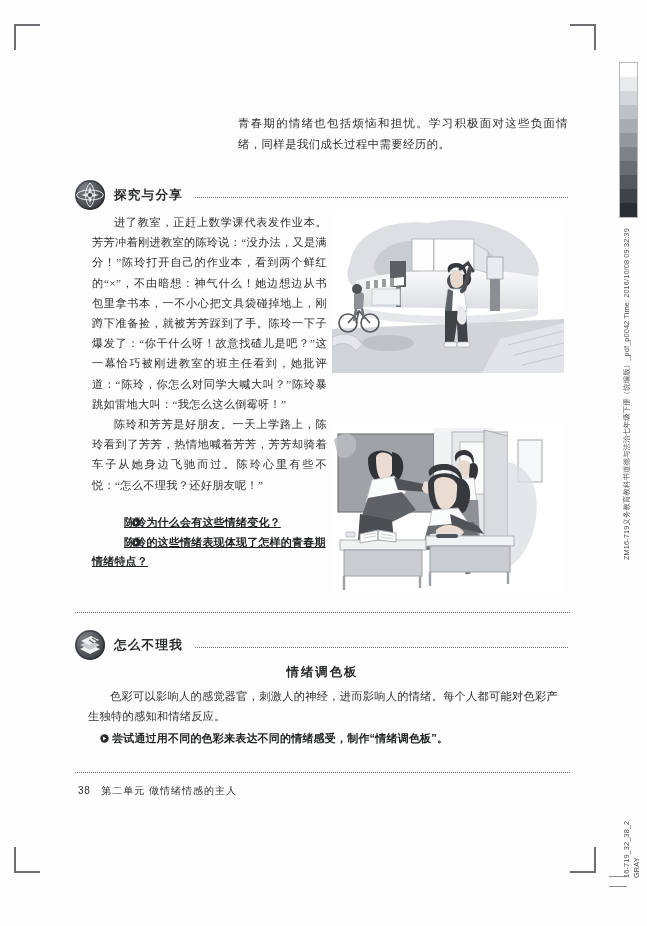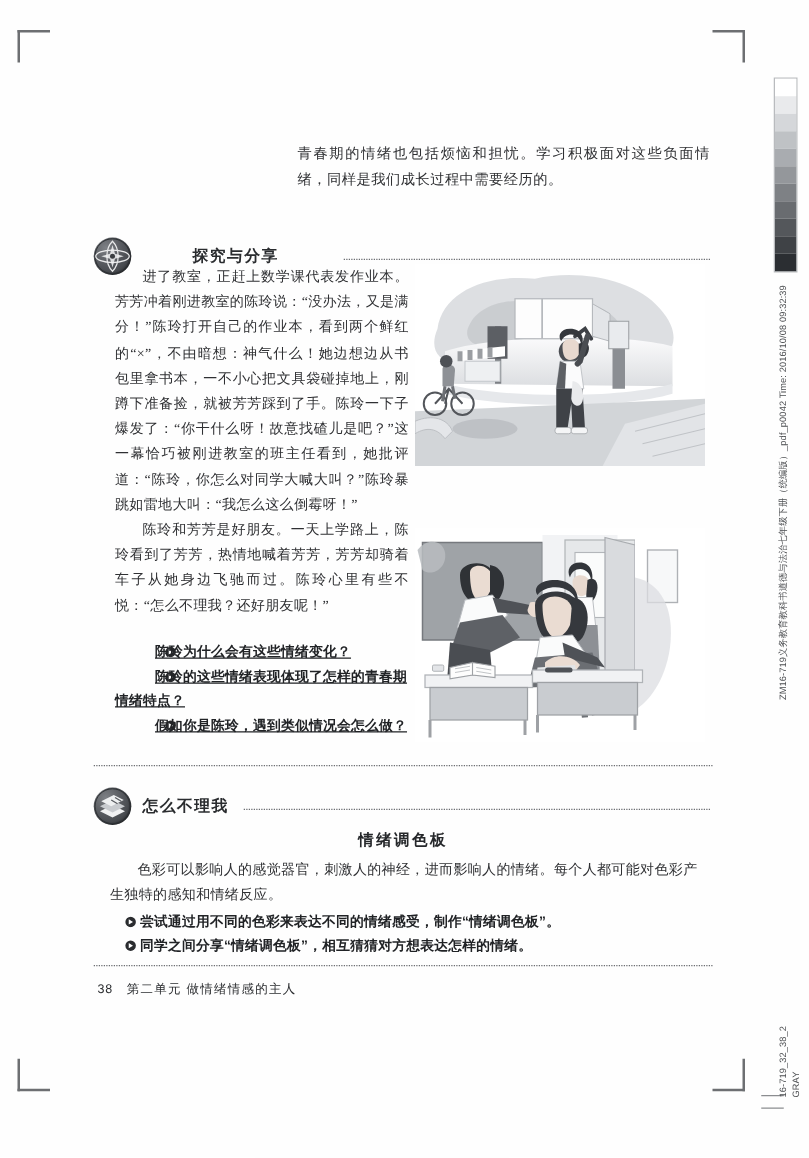--- a/index.html
+++ b/index.html
@@ -280,21 +280,21 @@
       <div style="background: rgb(63, 66, 70);"></div>
       <div style="background: rgb(43, 46, 50);"></div>
     </div>
 
   <div id="content">
 
     <div class="intro-para">
       <p>青春期的情绪也包括烦恼和担忧。学习积极面对这些负面情绪，同样是我们成长过程中需要经历的。</p>
     </div>
 
-    <div class="sect-head" style="top:190px;gap:40px;">
+    <div class="sect-head" style="top:180px;">
       <div class="sect-icon">
         <svg width="30" height="30" viewBox="0 0 30 30">
           <circle cx="15" cy="15" r="14" fill="none" stroke="#2c2f33" stroke-width="0.8"></circle>
           <path d="M15 3 C9 9 9 21 15 27 C21 21 21 9 15 3 Z" fill="none" stroke="#e8e9ea" stroke-width="1"></path>
           <ellipse cx="15" cy="15" rx="13.4" ry="5" fill="none" stroke="#e8e9ea" stroke-width="1"></ellipse>
           <path d="M15 6 L17 13 L24 15 L17 17 L15 24 L13 17 L6 15 L13 13 Z" fill="#f2f3f4" opacity="0.85"></path>
           <circle cx="15" cy="15" r="2" fill="#3a3d41"></circle>
         </svg>
       </div>
       <div class="sect-title">探究与分享</div>
@@ -384,28 +384,20 @@
         </span><span>陈玲为什么会有这些情绪变化？</span>
       </p>
       <p>
         <span class="bullet-ic">
           <svg width="9" height="9" viewBox="0 0 9 9">
               <circle cx="4.5" cy="4.5" r="4.2" fill="#2a2c2f"></circle>
               <path d="M3 2.4 L6.4 4.5 L3 6.6 Z" fill="#ffffff"></path>
             </svg>
         </span><span>陈玲的这些情绪表现体现了怎样的青春期情绪特点？</span>
       </p>
-      <p>
-        <span class="bullet-ic">
-          <svg width="9" height="9" viewBox="0 0 9 9">
-              <circle cx="4.5" cy="4.5" r="4.2" fill="#2a2c2f"></circle>
-              <path d="M3 2.4 L6.4 4.5 L3 6.6 Z" fill="#ffffff"></path>
-            </svg>
-        </span><span>假如你是陈玲，遇到类似情况会怎么做？</span>
-      </p>
     </div>
 
     <div class="illus" id="illus-class">
       <svg width="232" height="172" viewBox="0 0 232 172">
         <rect width="232" height="172" fill="#ffffff"></rect>
 
         <rect x="6" y="12" width="96" height="78" fill="#9fa3a7" stroke="#76797e" stroke-width="1.2"></rect>
         <path d="M2 18 C10 8 22 10 24 20 C26 32 14 40 6 34 Z" fill="#b9bcc0" opacity="0.85"></path>
 
         <rect x="102" y="6" width="60" height="108" fill="#f2f3f5"></rect>
@@ -491,28 +483,20 @@
 
     <div class="exp-bullets">
       <p>
         <span class="bullet-ic">
           <svg width="9" height="9" viewBox="0 0 9 9">
               <circle cx="4.5" cy="4.5" r="4.2" fill="#2a2c2f"></circle>
               <path d="M3 2.4 L6.4 4.5 L3 6.6 Z" fill="#ffffff"></path>
             </svg>
         </span><span>尝试通过用不同的色彩来表达不同的情绪感受，制作“情绪调色板”。</span>
       </p>
-      <p>
-        <span class="bullet-ic">
-          <svg width="9" height="9" viewBox="0 0 9 9">
-              <circle cx="4.5" cy="4.5" r="4.2" fill="#2a2c2f"></circle>
-              <path d="M3 2.4 L6.4 4.5 L3 6.6 Z" fill="#ffffff"></path>
-            </svg>
-        </span><span>同学之间分享“情绪调色板”，相互猜猜对方想表达怎样的情绪。</span>
-      </p>
     </div>
 
     <div class="dot-sep" style="top:772px;"></div>
 
     <div id="footer">
       <span class="pnum">38</span>
       <span class="ftxt">第二单元  做情绪情感的主人</span>
     </div>
 
   </div>

